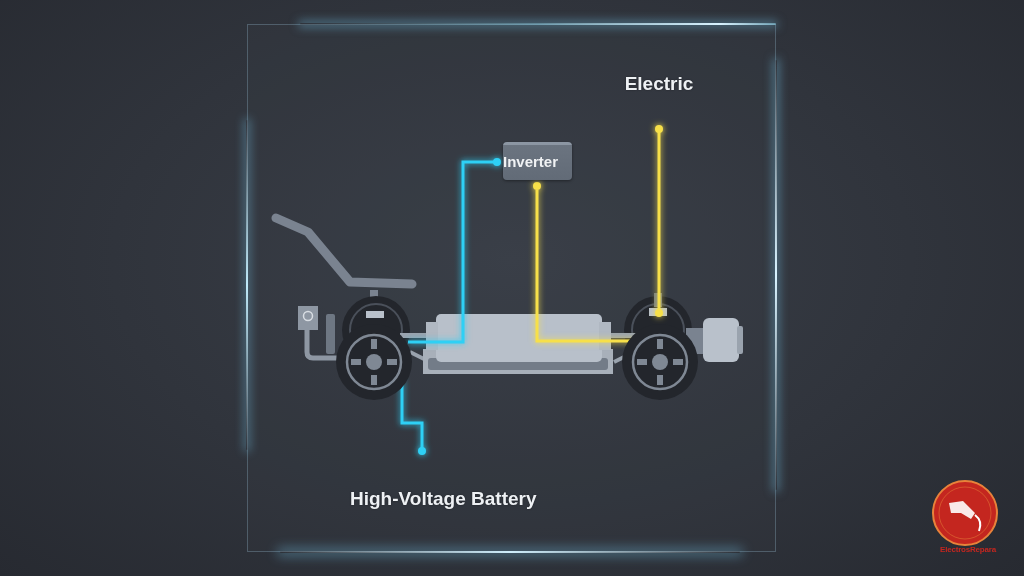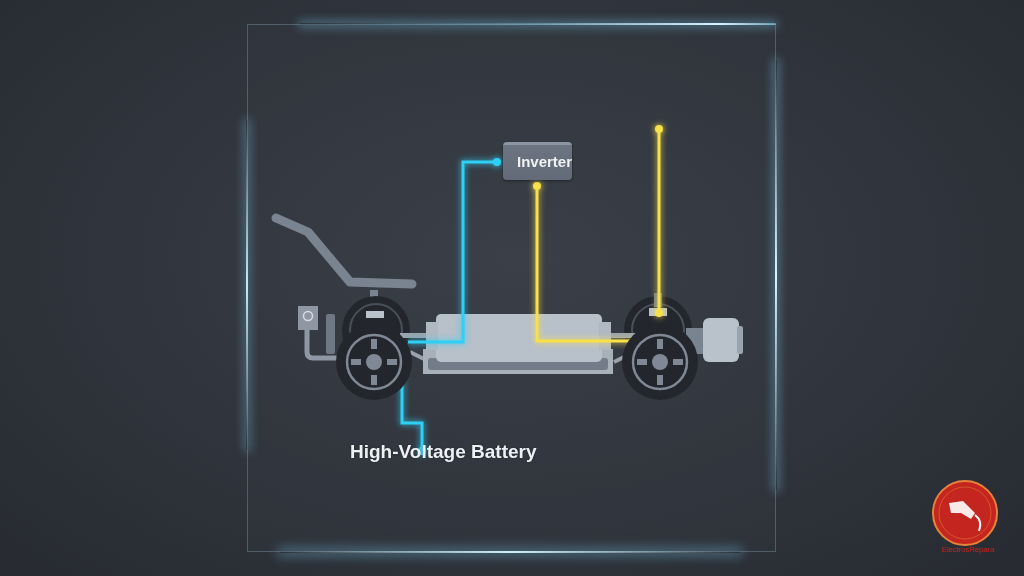--- a/index.html
+++ b/index.html
@@ -9,24 +9,24 @@
   .frame{position:absolute;left:247px;top:24px;width:529px;height:528px;
     border:1px solid rgba(140,175,195,0.35);box-sizing:border-box;
     background:rgba(60,66,76,0.15);}
   .glow-h{position:absolute;height:2px;border-radius:2px;}
   .glow-v{position:absolute;width:2px;border-radius:2px;}
   svg{position:absolute;left:0;top:0;}
   .label{position:absolute;color:#eef1f4;font-weight:bold;font-size:19px;text-align:center;line-height:24px;
     text-shadow:0 0 2px rgba(0,0,0,0.4);}
   .inverter-box{position:absolute;left:503px;top:142px;width:69px;height:38px;border-radius:4px;
     background:linear-gradient(#8c96a3 0,#8c96a3 3px,#6b7480 3px,#626b77 100%);
-    box-shadow:0 1px 3px rgba(0,0,0,0.4);display:flex;align-items:center;justify-content:flex-end;
+    box-shadow:0 1px 3px rgba(0,0,0,0.4);display:flex;align-items:center;justify-content:flex-start;
     color:#f0f2f4;font-weight:bold;font-size:15px;}
   .logo{position:absolute;left:931px;top:479px;width:68px;height:68px;}
-  .logo-text{position:absolute;left:926px;top:545px;width:84px;font-size:8px;font-weight:normal;color:#c4261f;text-align:center;letter-spacing:-0.2px;}
+  .logo-text{position:absolute;left:926px;top:545px;width:84px;font-size:8px;font-weight:bold;color:#c4261f;text-align:center;letter-spacing:-0.2px;}
 </style>
 </head>
 <body>
 
 <div class="frame"></div>
 
 <div class="glow-h" style="left:300px;top:23px;width:476px;background:linear-gradient(90deg,rgba(143,216,240,0) 0%,rgba(143,216,240,0.5) 50%,#d9f3ff 88%,rgba(143,216,240,0.6) 100%);box-shadow:0 0 10px 2px rgba(120,200,235,0.5);"></div>
 <div class="glow-h" style="left:280px;top:551px;width:460px;background:linear-gradient(90deg,rgba(143,216,240,0) 0%,#cfeefb 50%,rgba(143,216,240,0) 100%);box-shadow:0 0 12px 3px rgba(120,200,235,0.45);"></div>
 <div class="glow-v" style="left:775px;top:60px;height:430px;background:linear-gradient(180deg,rgba(143,216,240,0) 0%,#d9f3ff 50%,rgba(143,216,240,0) 100%);box-shadow:0 0 10px 2px rgba(120,200,235,0.5);"></div>
 <div class="glow-v" style="left:246px;top:120px;height:330px;background:linear-gradient(180deg,rgba(143,216,240,0) 0%,#bfe9f9 50%,rgba(143,216,240,0) 100%);box-shadow:0 0 10px 2px rgba(120,200,235,0.45);"></div>
@@ -118,23 +118,24 @@
     <rect x="637" y="359" width="10" height="6" fill="#7f8894"></rect>
       <rect x="673" y="359" width="10" height="6" fill="#7f8894"></rect>
   </g>
 </svg>
 
 <div class="inverter-box">
   <span>Inverter</span>
 </div>
 
 <div class="label" style="left:600px;top:72px;width:118px;">
+  <div>Electric</div>
 </div>
 
-<div class="label" style="left:350px;top:440px;width:200px;text-align:left;">
+<div class="label" style="left:350px;top:487px;width:200px;text-align:left;">
   <div>High-Voltage Battery</div>
 </div>
 
 <svg class="logo" width="68" height="68" viewBox="0 0 68 68" style="left:931px;top:479px;">
   <circle cx="34" cy="34" r="32" fill="#c4261f" stroke="#e8823a" stroke-width="2"></circle>
   <circle cx="34" cy="34" r="26" fill="none" stroke="#e8823a" stroke-width="1" opacity="0.5"></circle>
   <path d="M18 24 L32 22 L44 34 L40 40 L30 34 L20 34 Z" fill="#ffffff" opacity="0.9"></path>
   <path d="M44 36 Q52 42 48 52" stroke="#ffffff" stroke-width="2" fill="none"></path>
 </svg>
 <div class="logo-text">ElectrosRepara</div>

